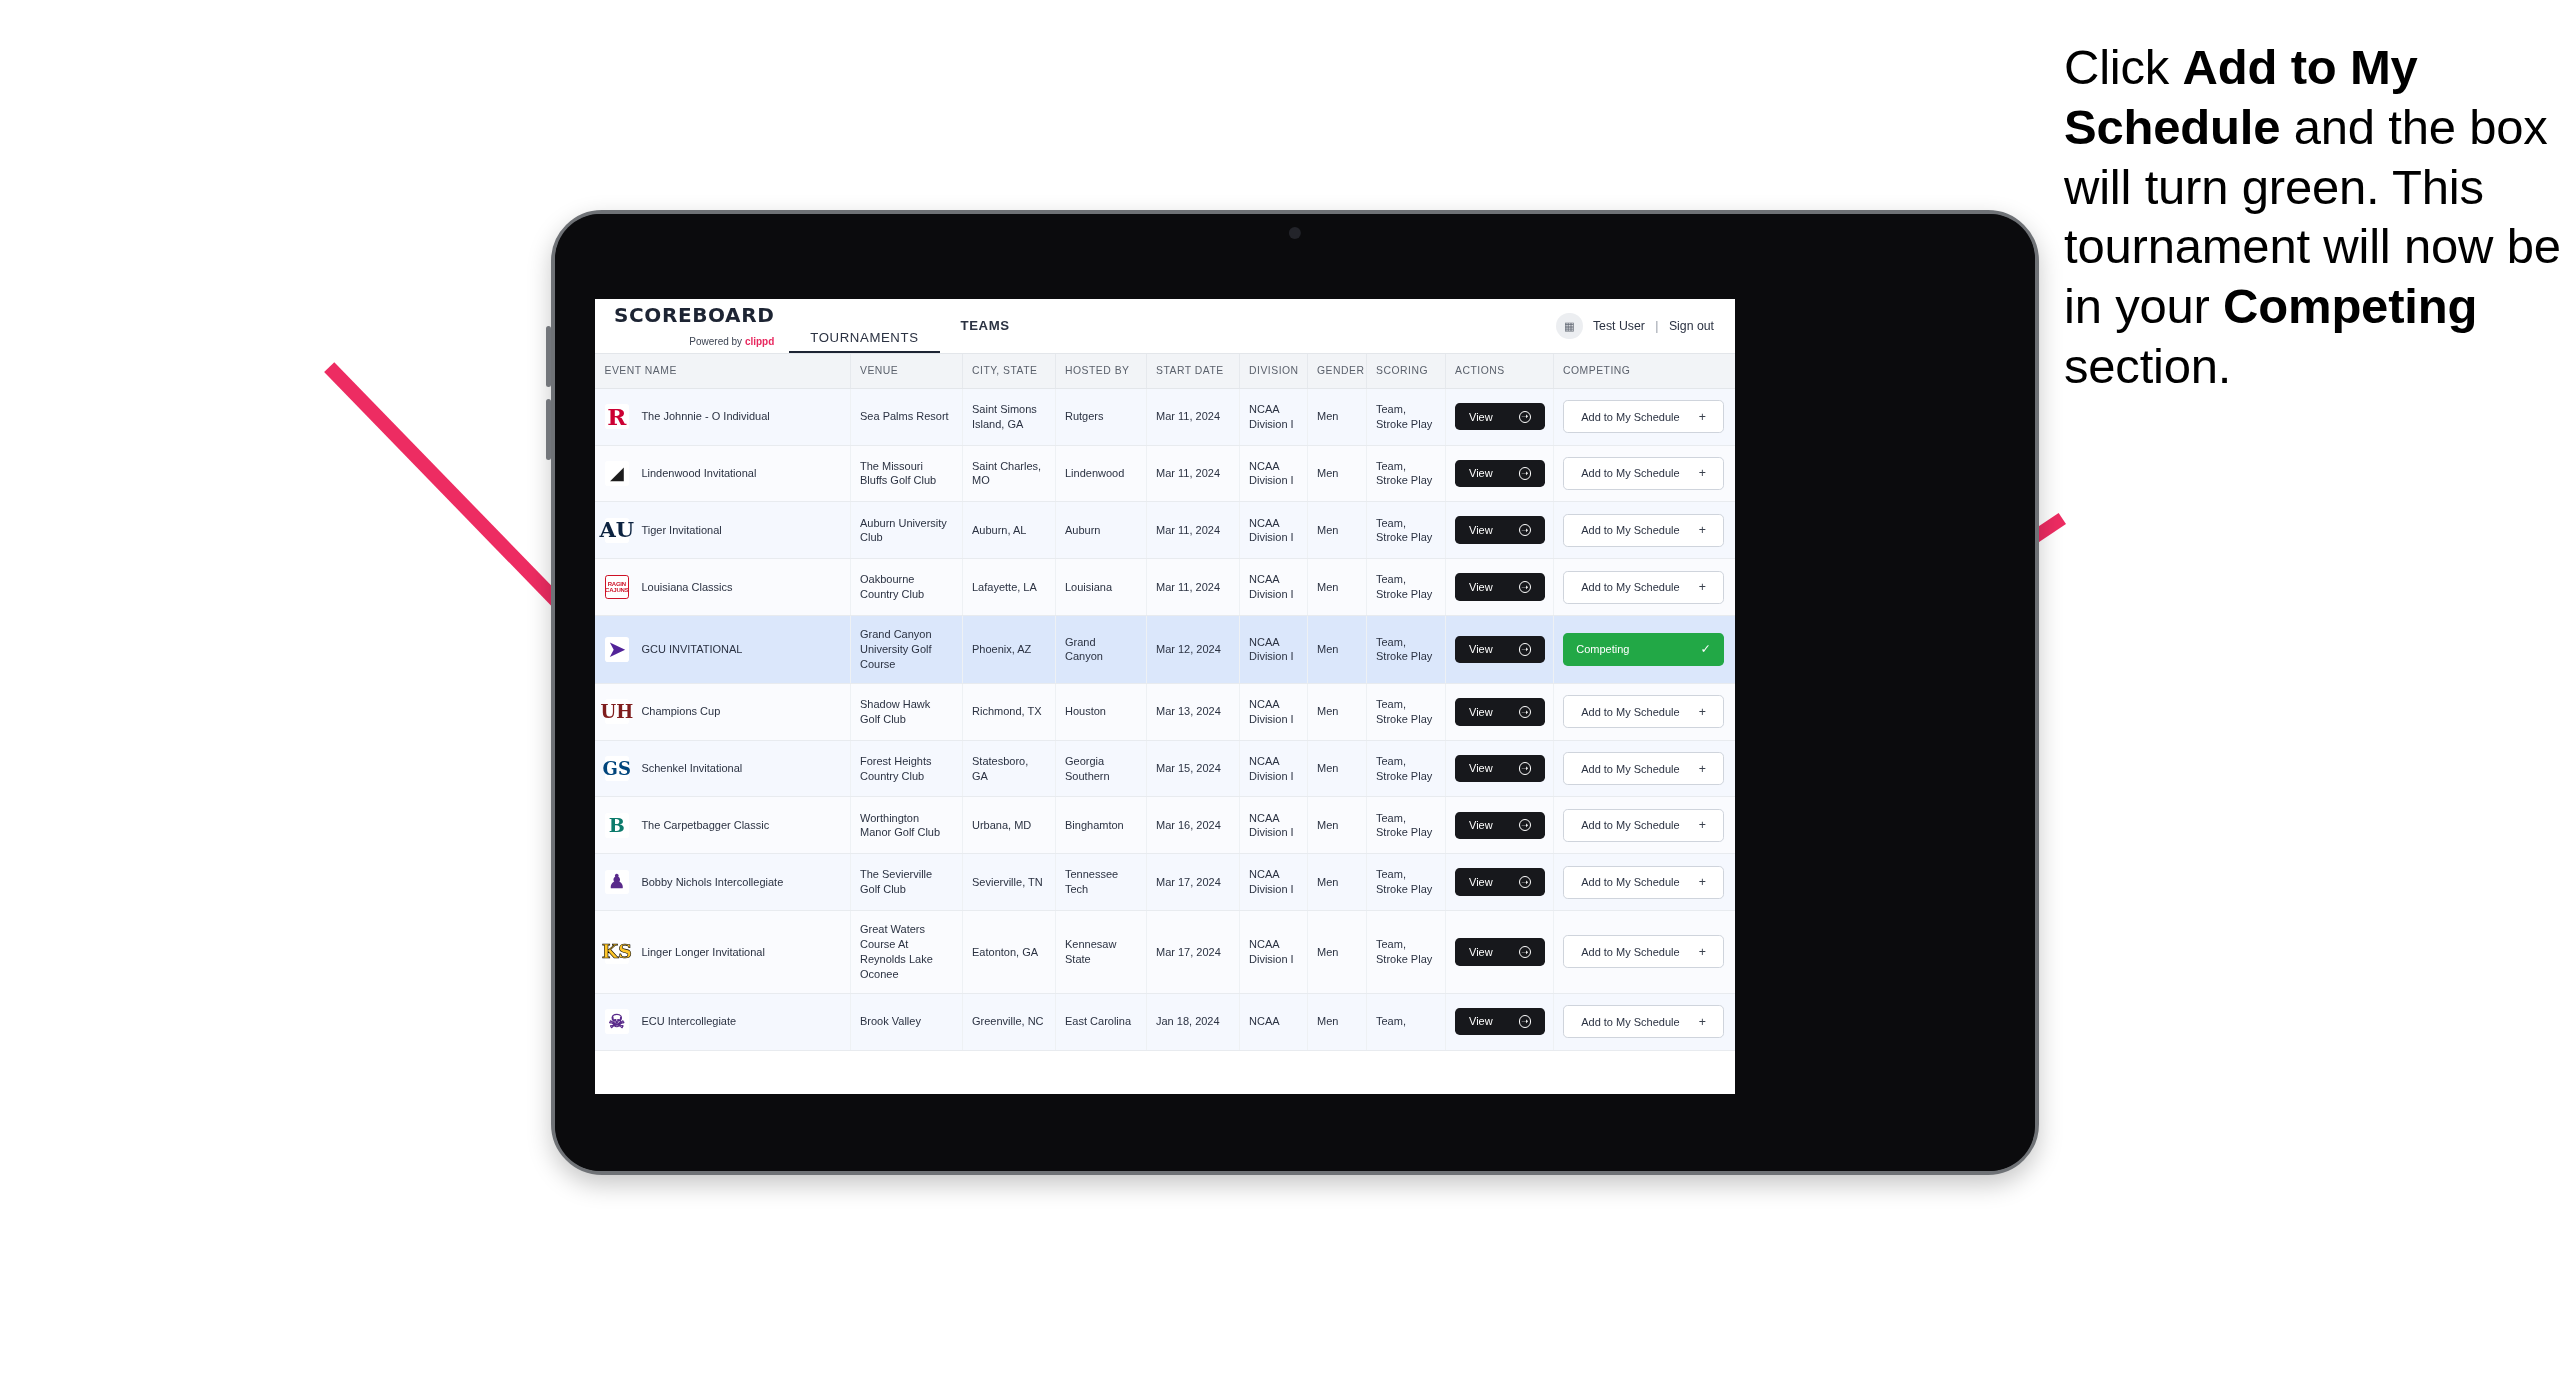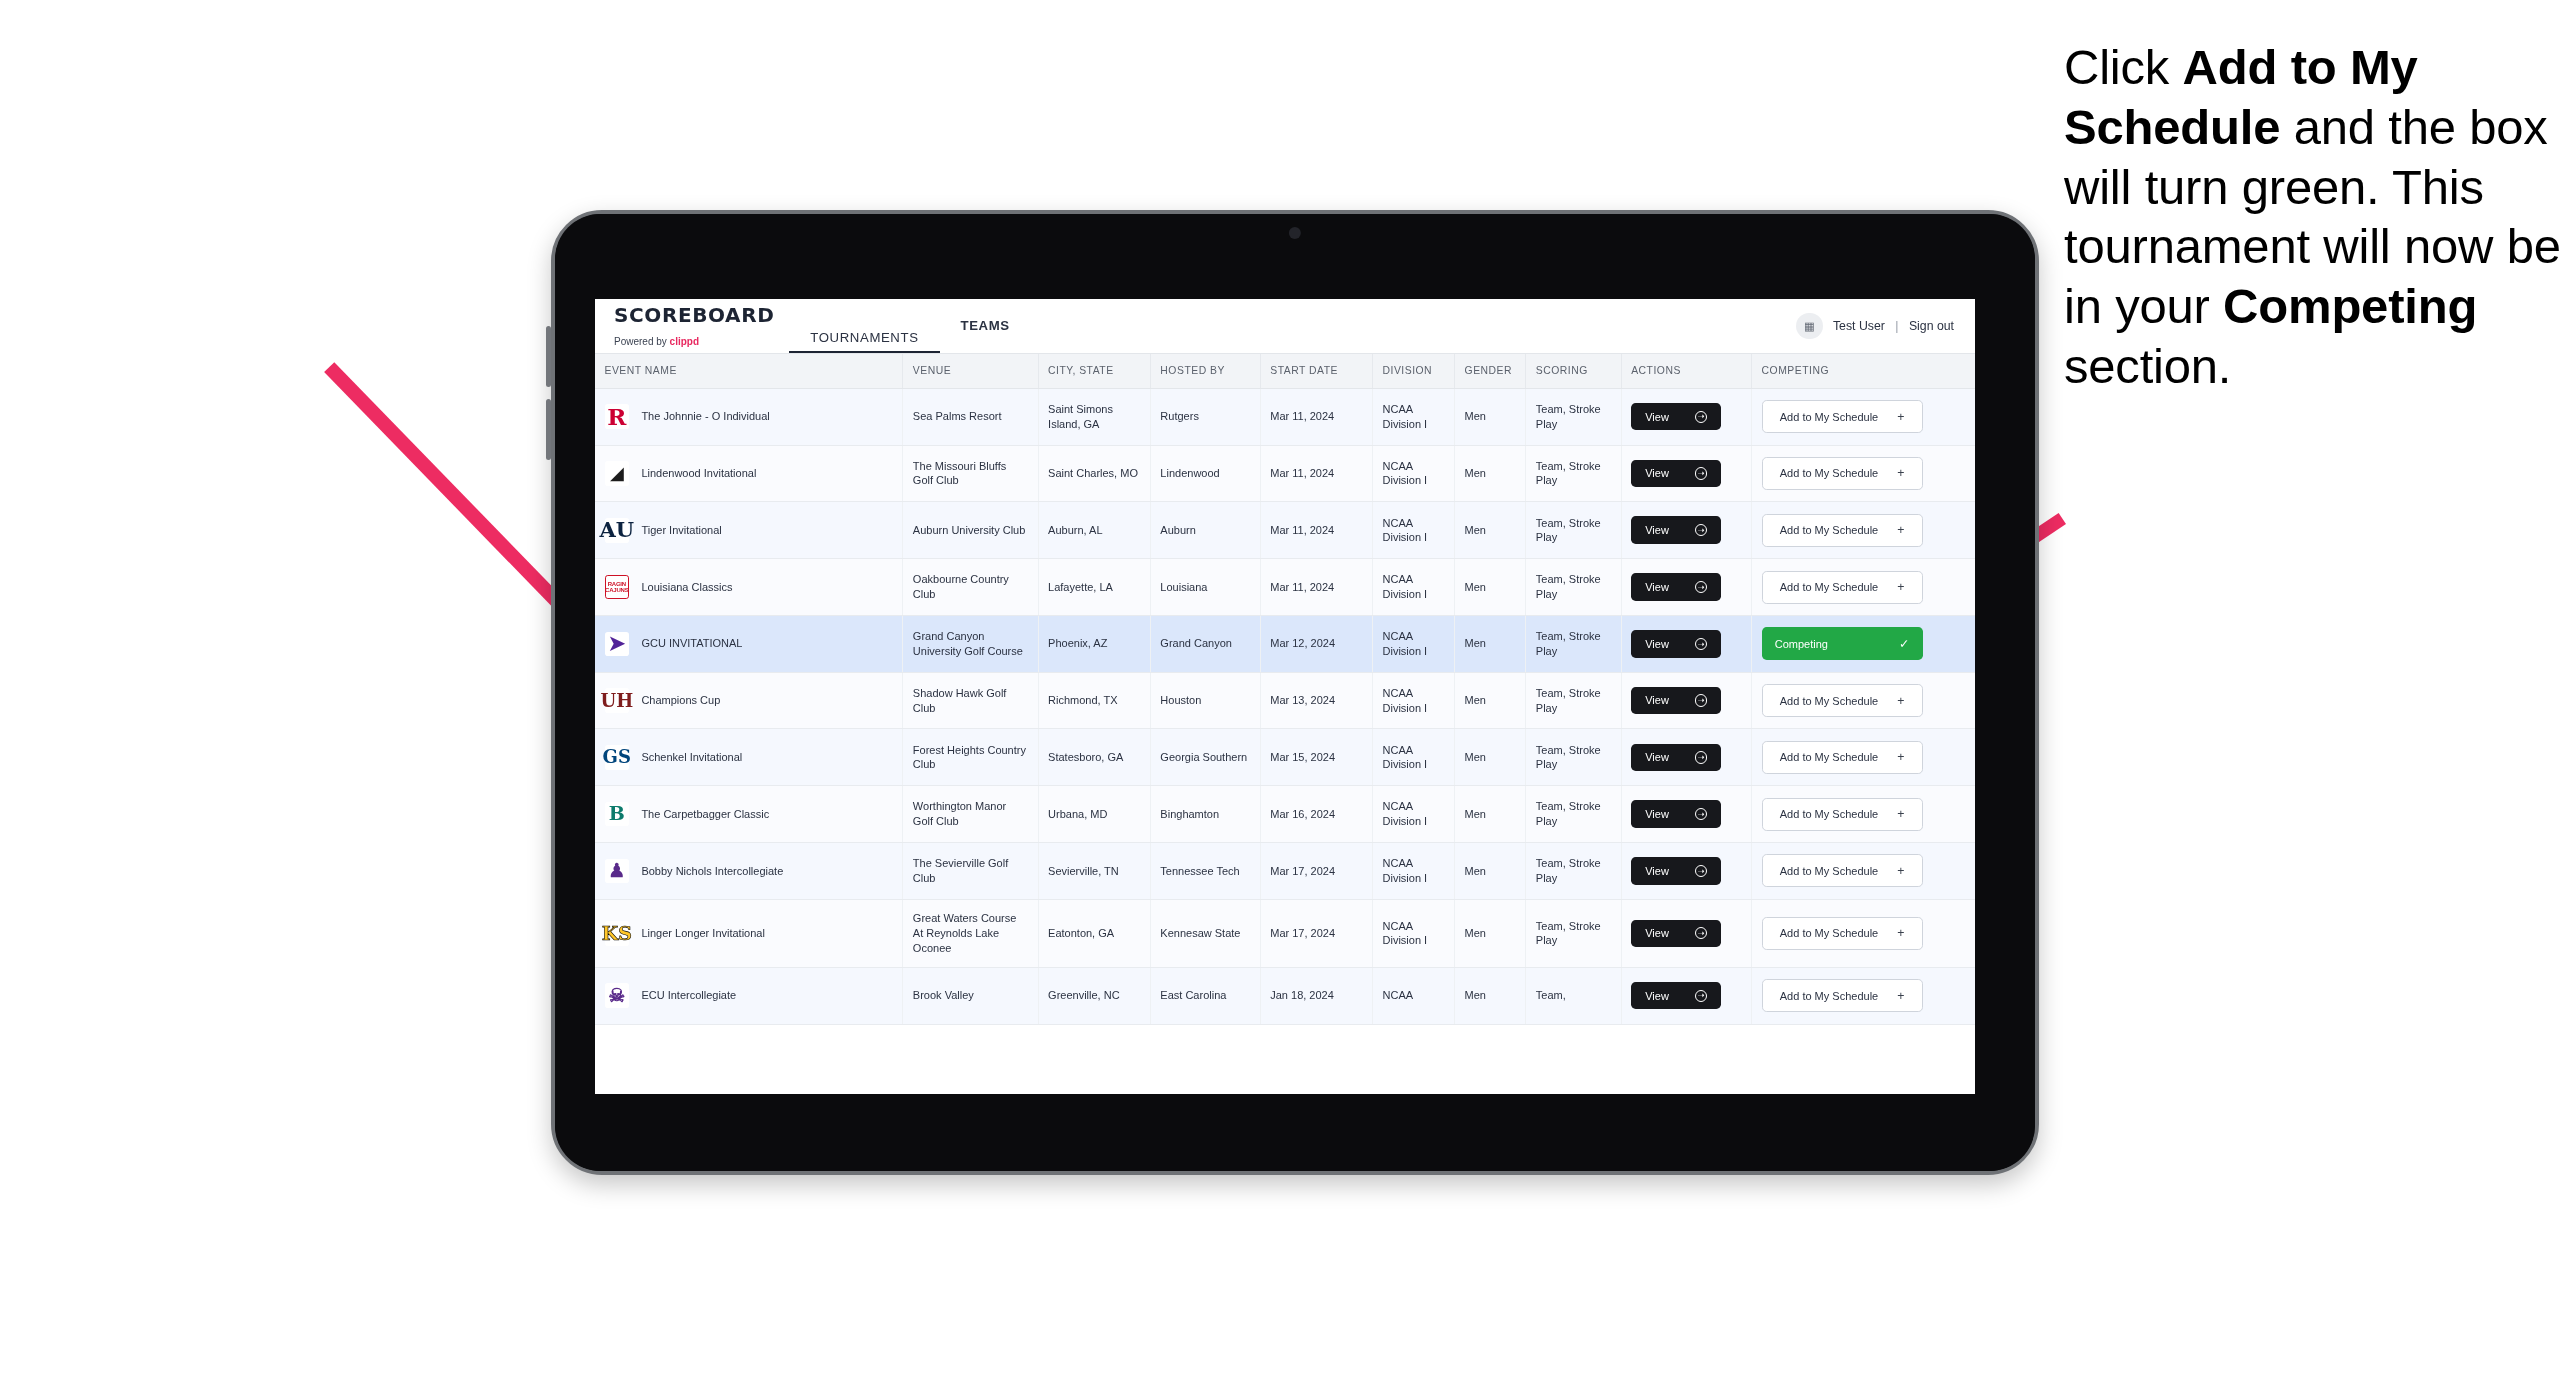--- a/index.html
+++ b/index.html
@@ -56,21 +56,21 @@
     width: 5.7px; border-radius: 2.8px;
     background: #73767b;
   }
   #btn-vol-up { top: 112px; height: 61px; }
   #btn-vol-dn { top: 185px; height: 61px; }
 
   
   .viewport {
     position: absolute;
     left: 40px; top: 85px;
-    width: 1380px; height: 795px;
+    width: 1140px; height: 795px;
     background: #ffffff;
     overflow: hidden;
   }
 
   
   .app-header {
     height: 55px;
     background: #ffffff;
     display: flex; align-items: stretch;
     border-bottom: 0.9px solid #e3e6ea;
@@ -82,21 +82,21 @@
     min-width: 157px;
   }
   .brand-title {
     font-size: 20px; font-weight: 700;
     letter-spacing: 0.6px;
     color: #1d2433;
     font-family: "DejaVu Sans", sans-serif;
     line-height: 1;
   }
   .brand-sub {
-    font-size: 10px; color: #3c4352; margin-top: 12px; line-height:1;
+    font-size: 10px; color: #3c4352; margin-top: 12px; line-height:1;text-align:right;
   }
   .brand-sub .clippd { color: #e8285f; font-weight: 700; }
 
   .nav-tabs { display: flex; align-items: stretch; }
   .tab {
     display: flex; align-items: center;
     padding: 0 21px;
     font-size: 13.2px; letter-spacing: 0.6px;
     color: #2b3242;
     border-bottom: 2.8px solid transparent;

